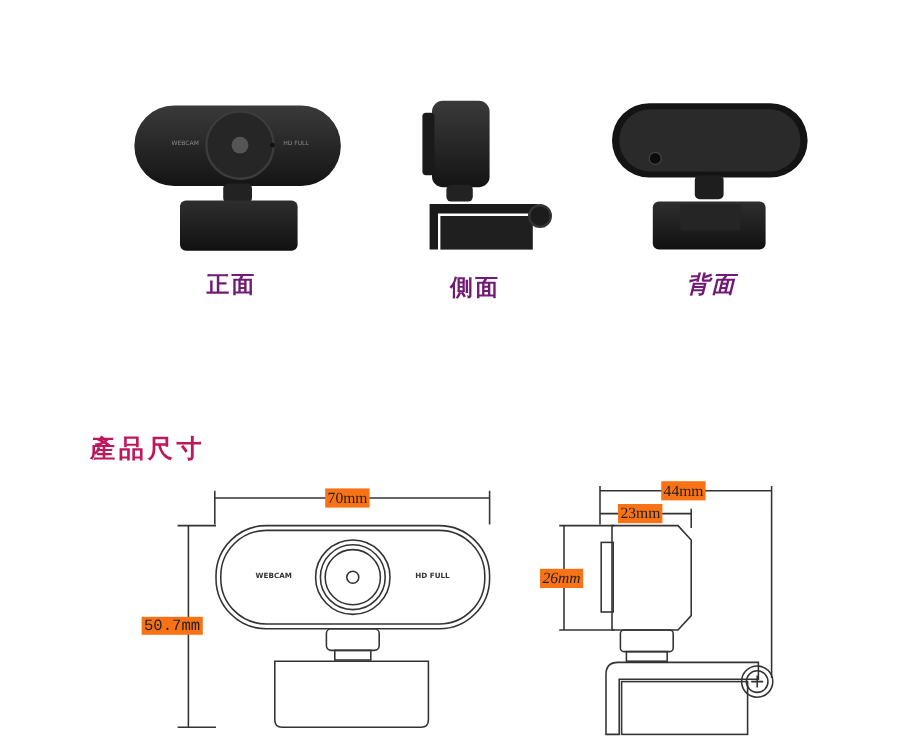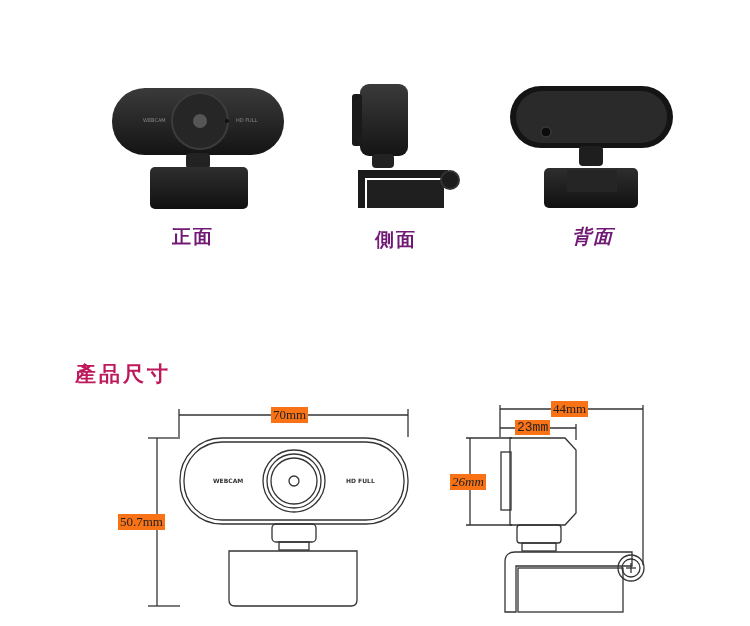--- a/index.html
+++ b/index.html
@@ -95,18 +95,18 @@
 <div class="abs" style="left:143px;top:117px;font-size:5px;color:#888;">WEBCAM</div>
 <div class="abs" style="left:236px;top:117px;font-size:5px;color:#888;">HD FULL</div>
 
 <div class="abs label" style="left:172px;top:224px;">正面</div>
 <div class="abs label" style="left:375px;top:227px;font-family:Liberation Serif, serif;">側面</div>
 <div class="abs label" style="left:572px;top:224px;font-style:italic;">背面</div>
 
 <div class="abs title" style="left:75px;top:360px;">產品尺寸</div>
 
 <div class="abs dim" style="left:271px;top:407px;">70mm</div>
-<div class="abs dim" style="left:118px;top:514px;">50.7mm</div>
+<div class="abs dim" style="left:118px;top:514px;font-family:Liberation Mono, monospace;">50.7mm</div>
 <div class="abs" style="left:213px;top:477px;font-size:6px;font-weight:bold;color:#333;">WEBCAM</div>
 <div class="abs" style="left:346px;top:477px;font-size:6px;font-weight:bold;color:#333;">HD FULL</div>
 <div class="abs dim" style="left:551px;top:401px;">44mm</div>
-<div class="abs dim" style="left:515px;top:420px;font-family:Liberation Mono, monospace;">23mm</div>
+<div class="abs dim" style="left:515px;top:420px;">23mm</div>
 <div class="abs dim" style="left:450px;top:474px;font-style:italic;">26mm</div>
 
 </body></html>

